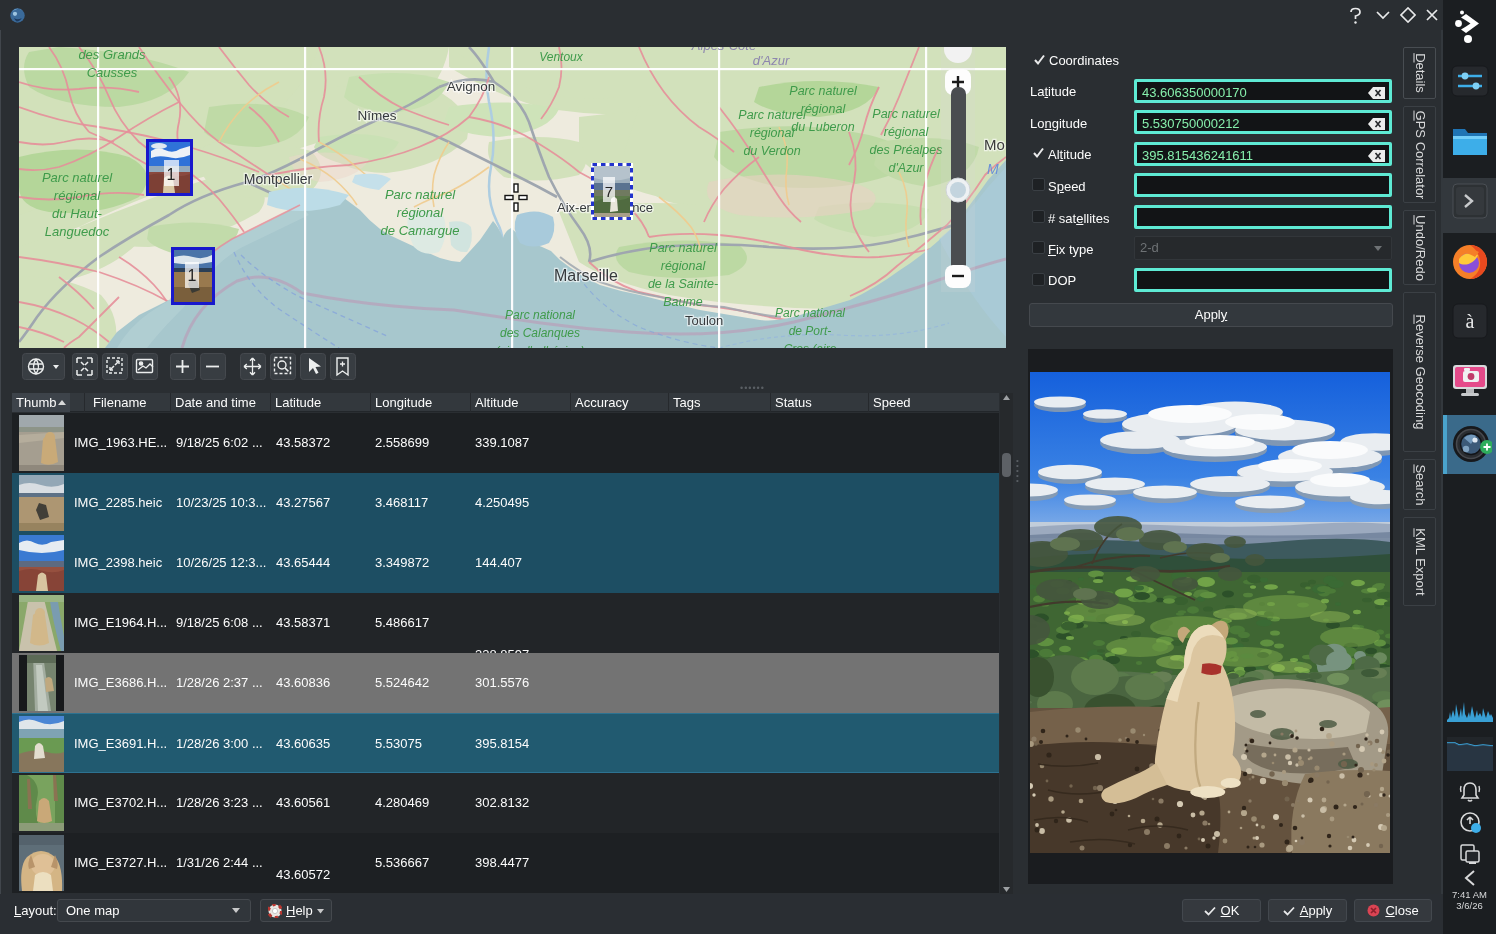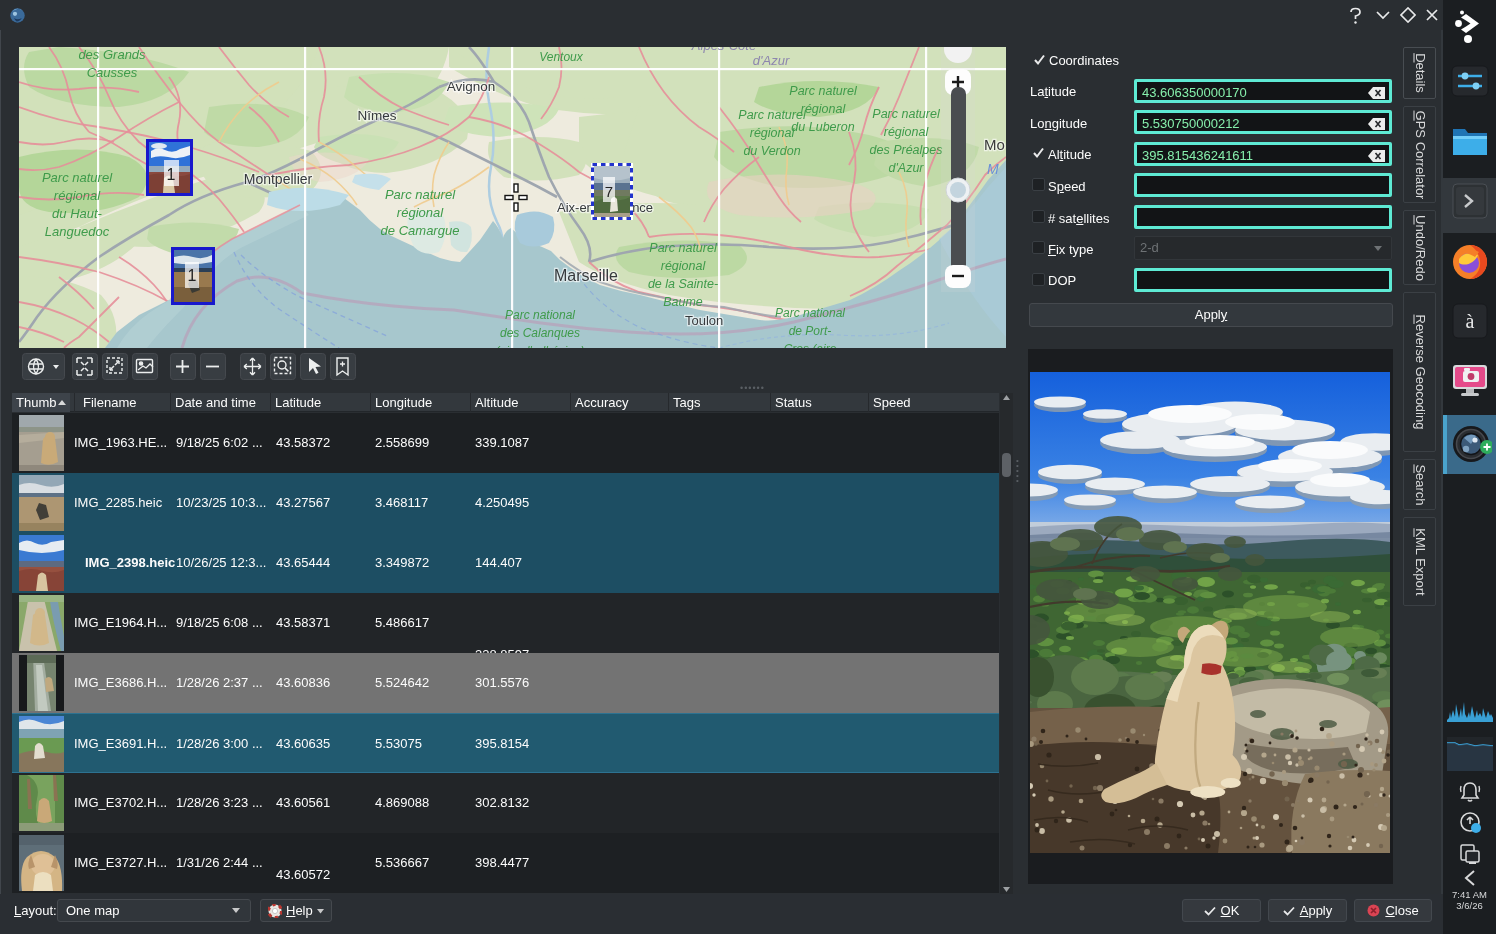--- a/index.html
+++ b/index.html
@@ -296,21 +296,21 @@
     </svg>
   </div>
 
   <div class="abs" style="left:740px;top:386px;width:30px;height:4px;color:#5a5f64;font-size:9px;line-height:4px;letter-spacing:1px;">••••••</div>
 
   <div id="thead" class="abs">
     <div class="hcell" style="left:0;width:58px;border-left:none;background:#3d434a;">Thumb</div>
     <svg class="abs" style="left:45px;top:6px;" width="10" height="8">
         <path d="M5,1 L9,6 L1,6 Z" fill="#d8d9da"></path>
       </svg>
-    <div class="hcell" style="left:62px;width:100px;padding-left:8px;">Filename</div>
+    <div class="hcell" style="left:72px;width:100px;padding-left:8px;">Filename</div>
     <div class="hcell" style="left:158px;width:100px;">Date and time</div>
     <div class="hcell" style="left:258px;width:100px;">Latitude</div>
     <div class="hcell" style="left:358px;width:100px;">Longitude</div>
     <div class="hcell" style="left:458px;width:100px;">Altitude</div>
     <div class="hcell" style="left:558px;width:98px;">Accuracy</div>
     <div class="hcell" style="left:656px;width:102px;">Tags</div>
     <div class="hcell" style="left:758px;width:98px;">Status</div>
     <div class="hcell" style="left:856px;width:131px;">Speed</div>
   </div>
   <div id="tbody" class="abs">
@@ -347,21 +347,21 @@
 </div>
 <div class="abs" style="left:12px;top:533px;width:987px;height:60px;background:#1d4e63;">
 <svg style="position:absolute;left:7px;top:2px;" width="45" height="56">
           <rect width="45" height="56" fill="#3a7ad2"></rect>
           <path d="M0,8 q8,-5 16,0 q8,4 16,-1 l13,-2 l0,10 q-22,6 -45,0 Z" fill="#e6ecf2"></path>
           <rect y="26" width="45" height="8" fill="#5d6a80"></rect>
           <rect y="32" width="45" height="24" fill="#96503f"></rect>
           <path d="M0,36 q12,-4 24,0 q11,3 21,-1 l0,21 l-45,0 Z" fill="#874437"></path>
           <path d="M19,40 q4,-5 8,0 l2,16 l-12,0 Z" fill="#d8c4a0"></path>
         </svg>
-<span class="rcell" style="left:73px;font-weight:bold;">IMG_2398.heic</span>
+<span class="rcell" style="left:62px;">IMG_2398.heic</span>
 <span class="rcell" style="left:164px;">10/26/25 12:3...</span>
 <span class="rcell" style="left:264px;">43.65444</span>
 <span class="rcell" style="left:363px;">3.349872</span>
 <span class="rcell" style="left:463px;">144.407</span>
 </div>
 <div class="abs" style="left:12px;top:593px;width:987px;height:60px;background:#222528;">
 <svg style="position:absolute;left:7px;top:2px;" width="45" height="56">
           <rect width="45" height="56" fill="#8aa86a"></rect>
           <path d="M10,0 l14,0 l14,56 l-38,0 Z" fill="#c9c2ac"></path>
           <path d="M30,0 l8,0 q4,28 10,56 l-6,0 Q34,28 30,0 Z" fill="#7a9cb0"></path>
@@ -409,21 +409,21 @@
 <svg style="position:absolute;left:7px;top:2px;" width="45" height="56">
           <rect width="45" height="56" fill="#5f8a4a"></rect>
           <path d="M8,0 q14,8 10,24 q-4,14 4,32 l14,0 l0,-56 Z" fill="#79a35e"></path>
           <path d="M8,4 l3,0 l2,30 l-4,0 Z M34,0 l3,0 l2,26 l-4,0 Z" fill="#8a7352"></path>
           <path d="M20,26 q5,-6 10,0 l3,20 q-8,4 -15,0 Z" fill="#c9a878"></path>
           <rect y="48" width="45" height="8" fill="#8c9c78"></rect>
         </svg>
 <span class="rcell" style="left:62px;">IMG_E3702.H...</span>
 <span class="rcell" style="left:164px;">1/28/26 3:23 ...</span>
 <span class="rcell" style="left:264px;">43.60561</span>
-<span class="rcell" style="left:363px;">4.869088</span>
+<span class="rcell" style="left:363px;">4.280469</span>
 <span class="rcell" style="left:463px;">302.8132</span>
 </div>
 <div class="abs" style="left:12px;top:833px;width:987px;height:60px;background:#1d2023;">
 <svg style="position:absolute;left:7px;top:2px;" width="45" height="56">
           <rect width="45" height="56" fill="#5e6e78"></rect>
           <rect y="0" width="45" height="10" fill="#54626c"></rect>
           <path d="M8,22 q14,-12 28,0 q8,9 7,34 l-40,0 q-3,-25 5,-34 Z" fill="#d4b585"></path>
           <ellipse cx="24" cy="30" rx="12" ry="11" fill="#dfc096"></ellipse>
           <path d="M12,20 q-4,8 -2,14 l6,-2 Z M36,20 q4,8 2,14 l-6,-2 Z" fill="#b8946a"></path>
           <path d="M16,40 q8,-6 16,0 l2,16 l-20,0 Z" fill="#ecdfc0"></path>

